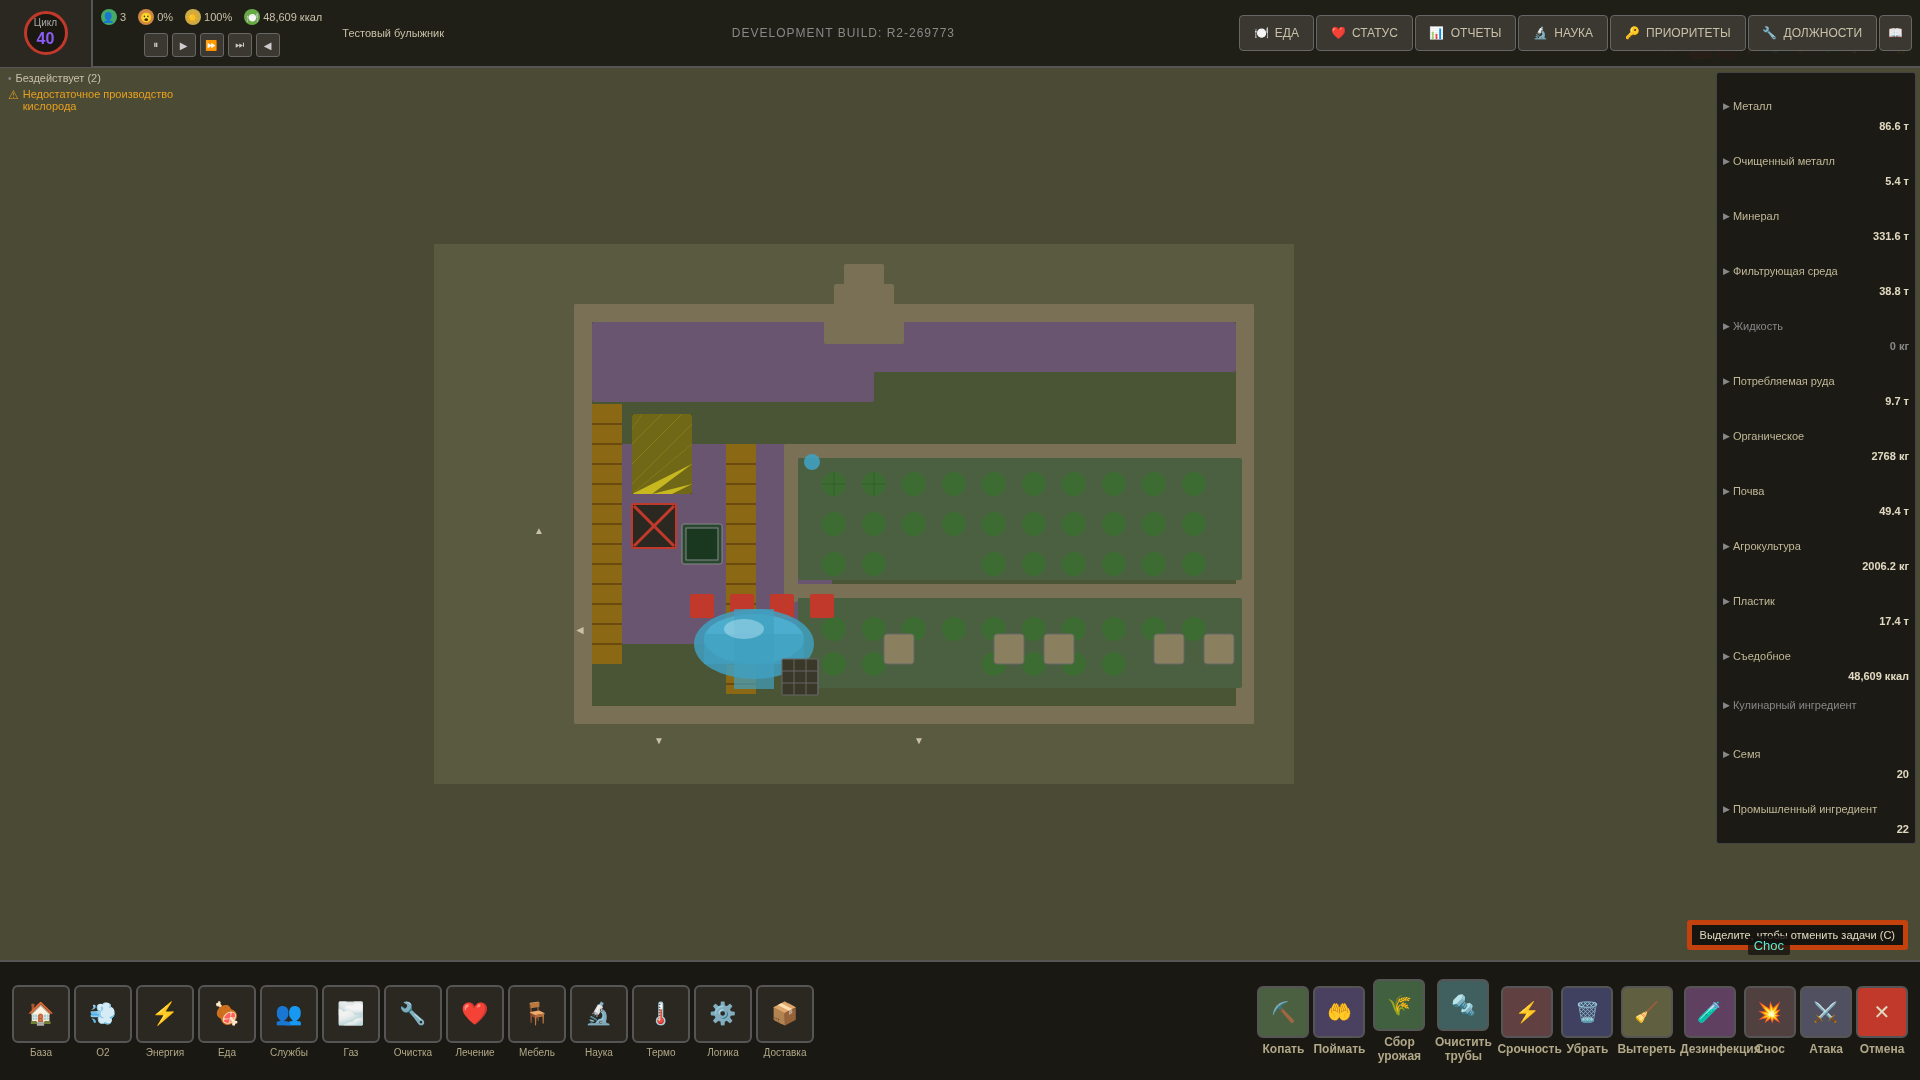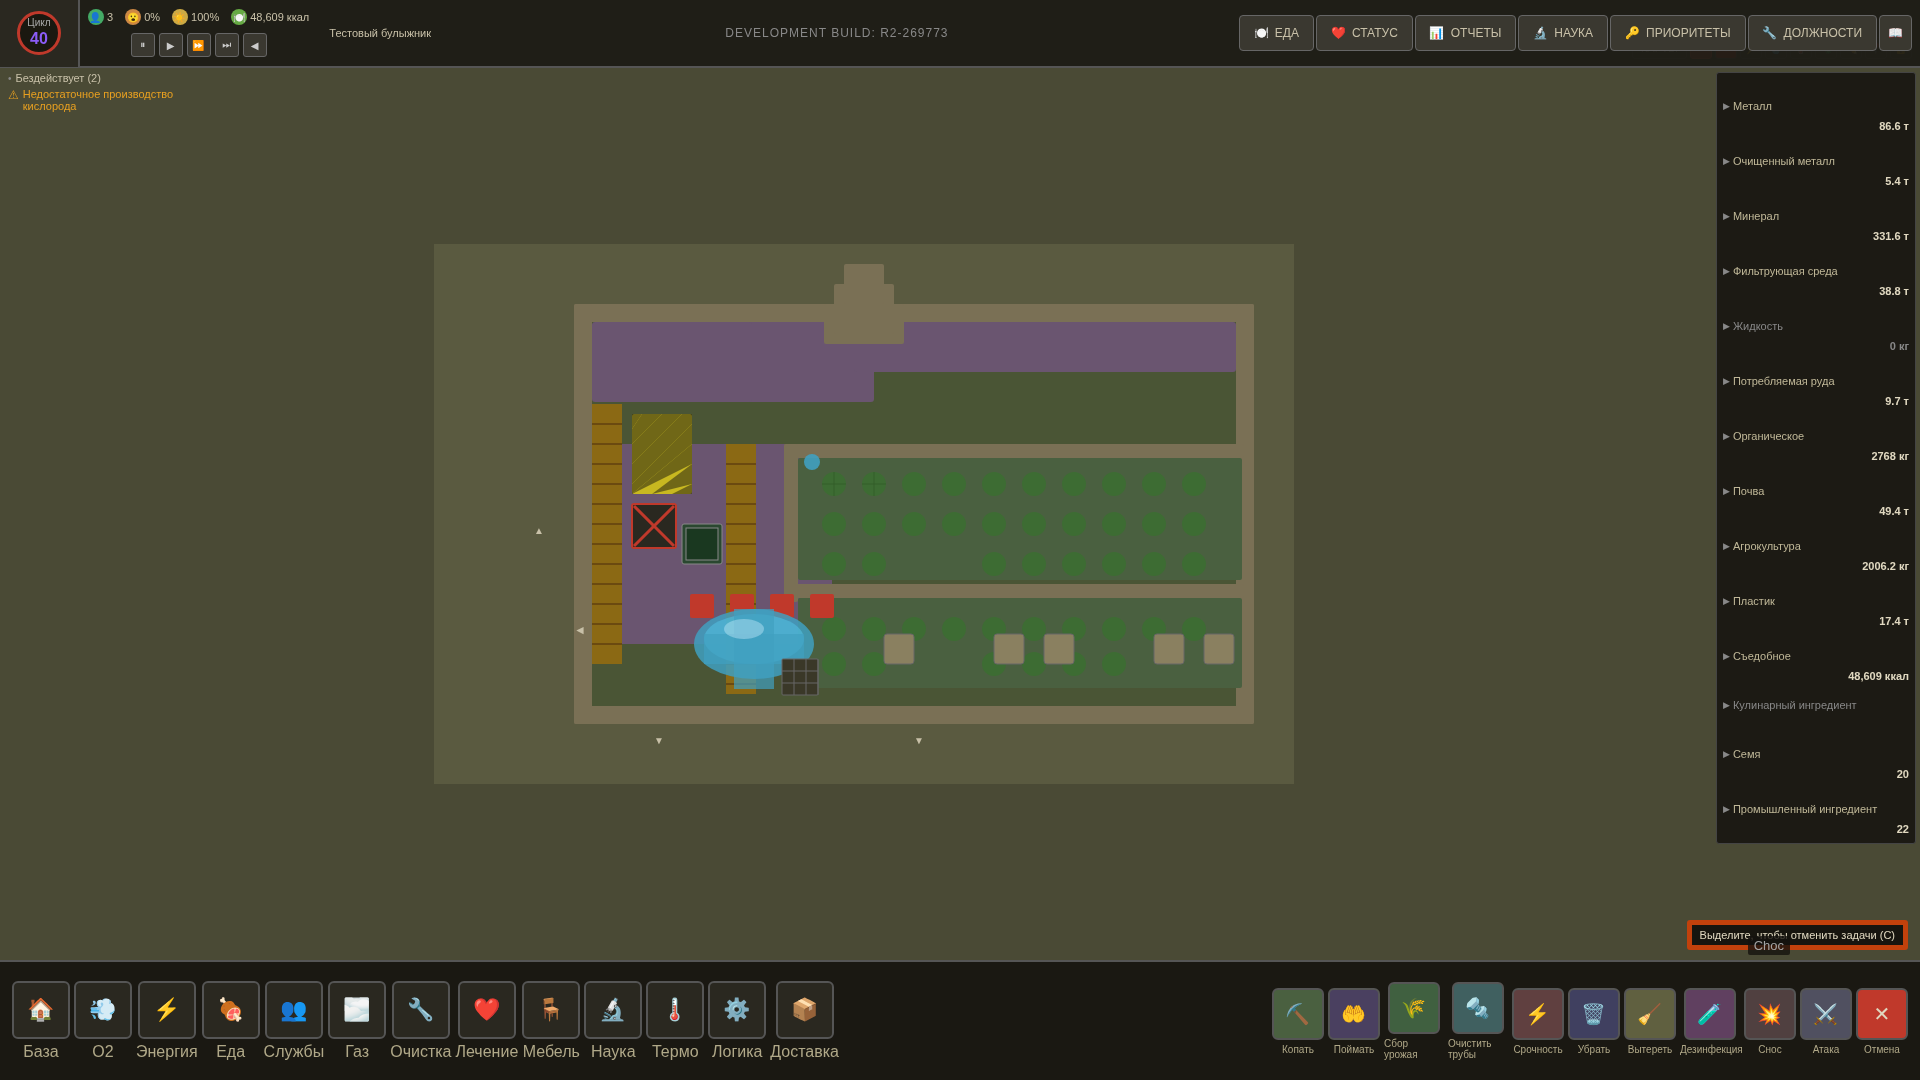--- a/index.html
+++ b/index.html
@@ -20,21 +20,21 @@
       top: 0; left: 0; right: 0;
       height: 68px;
       background: rgba(30,28,22,0.95);
       display: flex;
       align-items: center;
       border-bottom: 2px solid #555;
       z-index: 100;
     }
 
     #cycle-indicator {
-      width: 80px;
+      width: 93px;
       height: 68px;
       background: #2a2820;
       display: flex;
       flex-direction: column;
       align-items: center;
       justify-content: center;
       border-right: 2px solid #555;
       position: relative;
     }
     .cycle-circle {
@@ -232,21 +232,21 @@
       background: #2a2820;
       border: 2px solid #555;
       border-radius: 6px;
       display: flex;
       align-items: center;
       justify-content: center;
       font-size: 22px;
       position: relative;
       cursor: pointer;
     }
-    .tool-label { font-size: 16px; color: #b0a888; text-align: center; }
+    .tool-label { font-size: 10px; color: #b0a888; text-align: center; }
 
     #action-tools {
       display: flex;
       align-items: center;
       gap: 4px;
       padding: 0 12px;
       margin-left: auto;
     }
 
     .action-group {
@@ -261,21 +261,21 @@
       background: #2a2820;
       border: 2px solid #555;
       border-radius: 6px;
       display: flex;
       align-items: center;
       justify-content: center;
       font-size: 20px;
       cursor: pointer;
       position: relative;
     }
-    .action-label { font-size: 10px; color: #b0a888; text-align: left; max-width: 60px; }
+    .action-label { font-size: 12px; color: #b0a888; text-align: center; max-width: 60px; font-weight: bold; }
 
     .cancel-tooltip {
       position: absolute;
       bottom: 130px;
       right: 12px;
       background: rgba(20,18,14,0.95);
       border: 5px solid #c2410c;
       border-radius: 3px;
       padding: 4px 8px;
       font-size: 11px;
@@ -296,21 +296,21 @@
       left: 45%;
       transform: translate(-50%, -50%);
     }
 
     
     #choc-label {
       position: absolute;
       bottom: 125px;
       right: 130px;
       font-size: 13px;
-      color: #a3a3a3;
+      color: #5eead4;
       background: rgba(20,18,14,0.8);
       padding: 2px 6px;
       border-radius: 2px;
     }
 
     
     #maps-toolbar {
       position: absolute;
       top: 34px;
       right: 8px;

